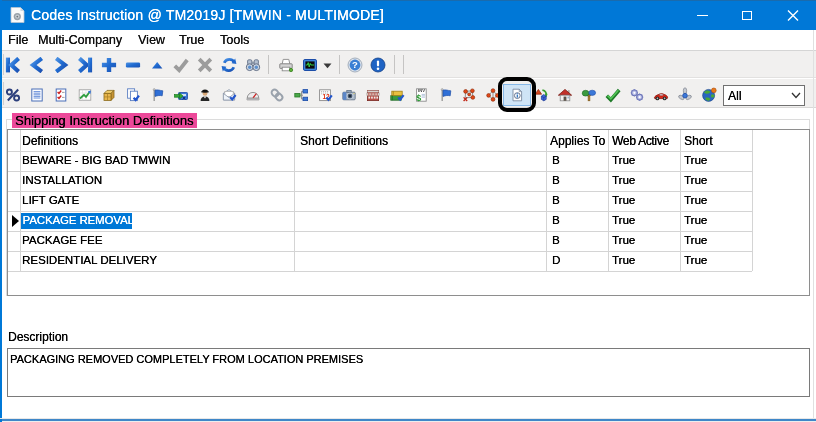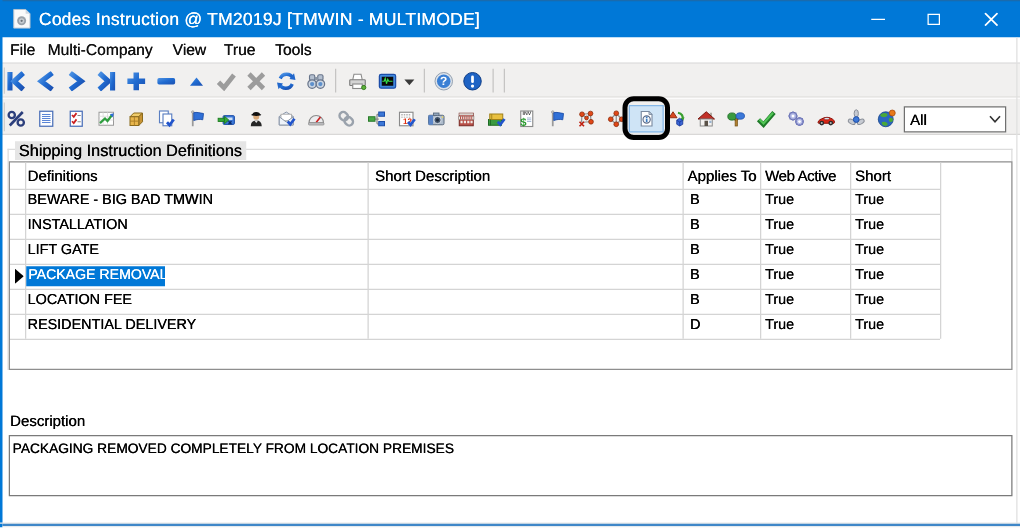--- a/index.html
+++ b/index.html
@@ -440,41 +440,41 @@
 
 <div class="a" style="left:498px;top:77px;width:38px;height:35px;border:4px solid #000;border-radius:9px"></div>
 
 <div class="a" style="left:723px;top:85px;width:82px;height:21px;background:#fff;border:1px solid #707070"></div>
 <div class="a tt" style="left:728px;top:89px">All</div>
 <svg class="a" style="left:791px;top:92px" width="10" height="7" viewBox="0 0 10 7">
  <path d="M1 1 L5 5.5 L9 1" fill="none" stroke="#333" stroke-width="1.3"></path>
 </svg>
 
 <div class="a" style="left:6px;top:119px;width:804px;height:177px;border:1px solid #dcdcdc;border-bottom:none"></div>
-<div class="a" style="left:12px;top:113px;background:#e5e5e5;padding:0 3px;font-size:13px;color:#000;text-shadow:0.25px 0 0 #000" id="gblabel">Shipping Instruction Definitions</div>
+<div class="a" style="left:12px;top:113px;background:#ec4899;padding:0 3px;font-size:13px;color:#000;text-shadow:0.25px 0 0 #000" id="gblabel">Shipping Instruction Definitions</div>
 
 <div class="a" style="left:7px;top:129px;width:803px;height:167px;background:#fff;border:1px solid #8e8e8e" id="grid"></div>
 
 <div class="a" style="left:8px;top:151px;width:744px;height:1px;background:#d4d4d4"></div>
 <div class="a" style="left:8px;top:171px;width:744px;height:1px;background:#d4d4d4"></div>
 <div class="a" style="left:8px;top:191px;width:744px;height:1px;background:#d4d4d4"></div>
 <div class="a" style="left:8px;top:211px;width:744px;height:1px;background:#d4d4d4"></div>
 <div class="a" style="left:8px;top:231px;width:744px;height:1px;background:#d4d4d4"></div>
 <div class="a" style="left:8px;top:251px;width:744px;height:1px;background:#d4d4d4"></div>
 <div class="a" style="left:8px;top:271px;width:744px;height:1px;background:#d4d4d4"></div>
 
 <div class="a" style="left:20px;top:130px;width:1px;height:141px;background:#d4d4d4"></div>
 <div class="a" style="left:294px;top:130px;width:1px;height:141px;background:#d4d4d4"></div>
 <div class="a" style="left:546px;top:130px;width:1px;height:141px;background:#d4d4d4"></div>
 <div class="a" style="left:608px;top:130px;width:1px;height:141px;background:#d4d4d4"></div>
 <div class="a" style="left:680px;top:130px;width:1px;height:141px;background:#d4d4d4"></div>
 <div class="a" style="left:752px;top:130px;width:1px;height:141px;background:#d4d4d4"></div>
 
 <div class="a tt" style="left:22px;top:134px">Definitions</div>
-<div class="a tt" style="left:300px;top:134px">Short Description</div>
+<div class="a tt" style="left:300px;top:134px">Short Definitions</div>
 <div class="a tt" style="left:550px;top:134px">Applies To</div>
 <div class="a tt" style="left:612px;top:134px;letter-spacing:-0.3px">Web Active</div>
 <div class="a tt" style="left:684px;top:134px">Short</div>
 
 <div class="tc" style="left:22px;top:154px">BEWARE - BIG BAD TMWIN</div>
 <div class="tc" style="left:552px;top:154px">B</div>
 <div class="tc" style="left:612px;top:154px">True</div>
 <div class="tc" style="left:684px;top:154px">True</div>
 <div class="tc" style="left:22px;top:174px">INSTALLATION</div>
 <div class="tc" style="left:552px;top:174px">B</div>
@@ -485,21 +485,21 @@
 <div class="tc" style="left:612px;top:194px">True</div>
 <div class="tc" style="left:684px;top:194px">True</div>
 
 <div class="a" style="left:21px;top:213px;width:111px;height:15.5px;background:#0078d7;color:#fff;font-size:11.3px;line-height:15.5px;padding:0 0 0 1.5px;overflow:hidden;white-space:nowrap;text-shadow:0.25px 0 0 #fff" id="selrow">PACKAGE REMOVAL</div>
 <svg class="a" style="left:11px;top:214.5px" width="8" height="12" viewBox="0 0 8 12">
  <path d="M1 0 L8 6 L1 12 z" fill="#000"></path>
 </svg>
 <div class="tc" style="left:552px;top:214px">B</div>
 <div class="tc" style="left:612px;top:214px">True</div>
 <div class="tc" style="left:684px;top:214px">True</div>
-<div class="tc" style="left:22px;top:234px">LOCATION FEE</div>
+<div class="tc" style="left:22px;top:234px">PACKAGE FEE</div>
 <div class="tc" style="left:552px;top:234px">B</div>
 <div class="tc" style="left:612px;top:234px">True</div>
 <div class="tc" style="left:684px;top:234px">True</div>
 <div class="tc" style="left:22px;top:254px">RESIDENTIAL DELIVERY</div>
 <div class="tc" style="left:552px;top:254px">D</div>
 <div class="tc" style="left:612px;top:254px">True</div>
 <div class="tc" style="left:684px;top:254px">True</div>
 
 <div class="a tt" style="left:8px;top:330px">Description</div>
 <div class="a" style="left:7px;top:348px;width:803px;height:49px;background:#fff;border:1px solid #7a7a7a"></div>

